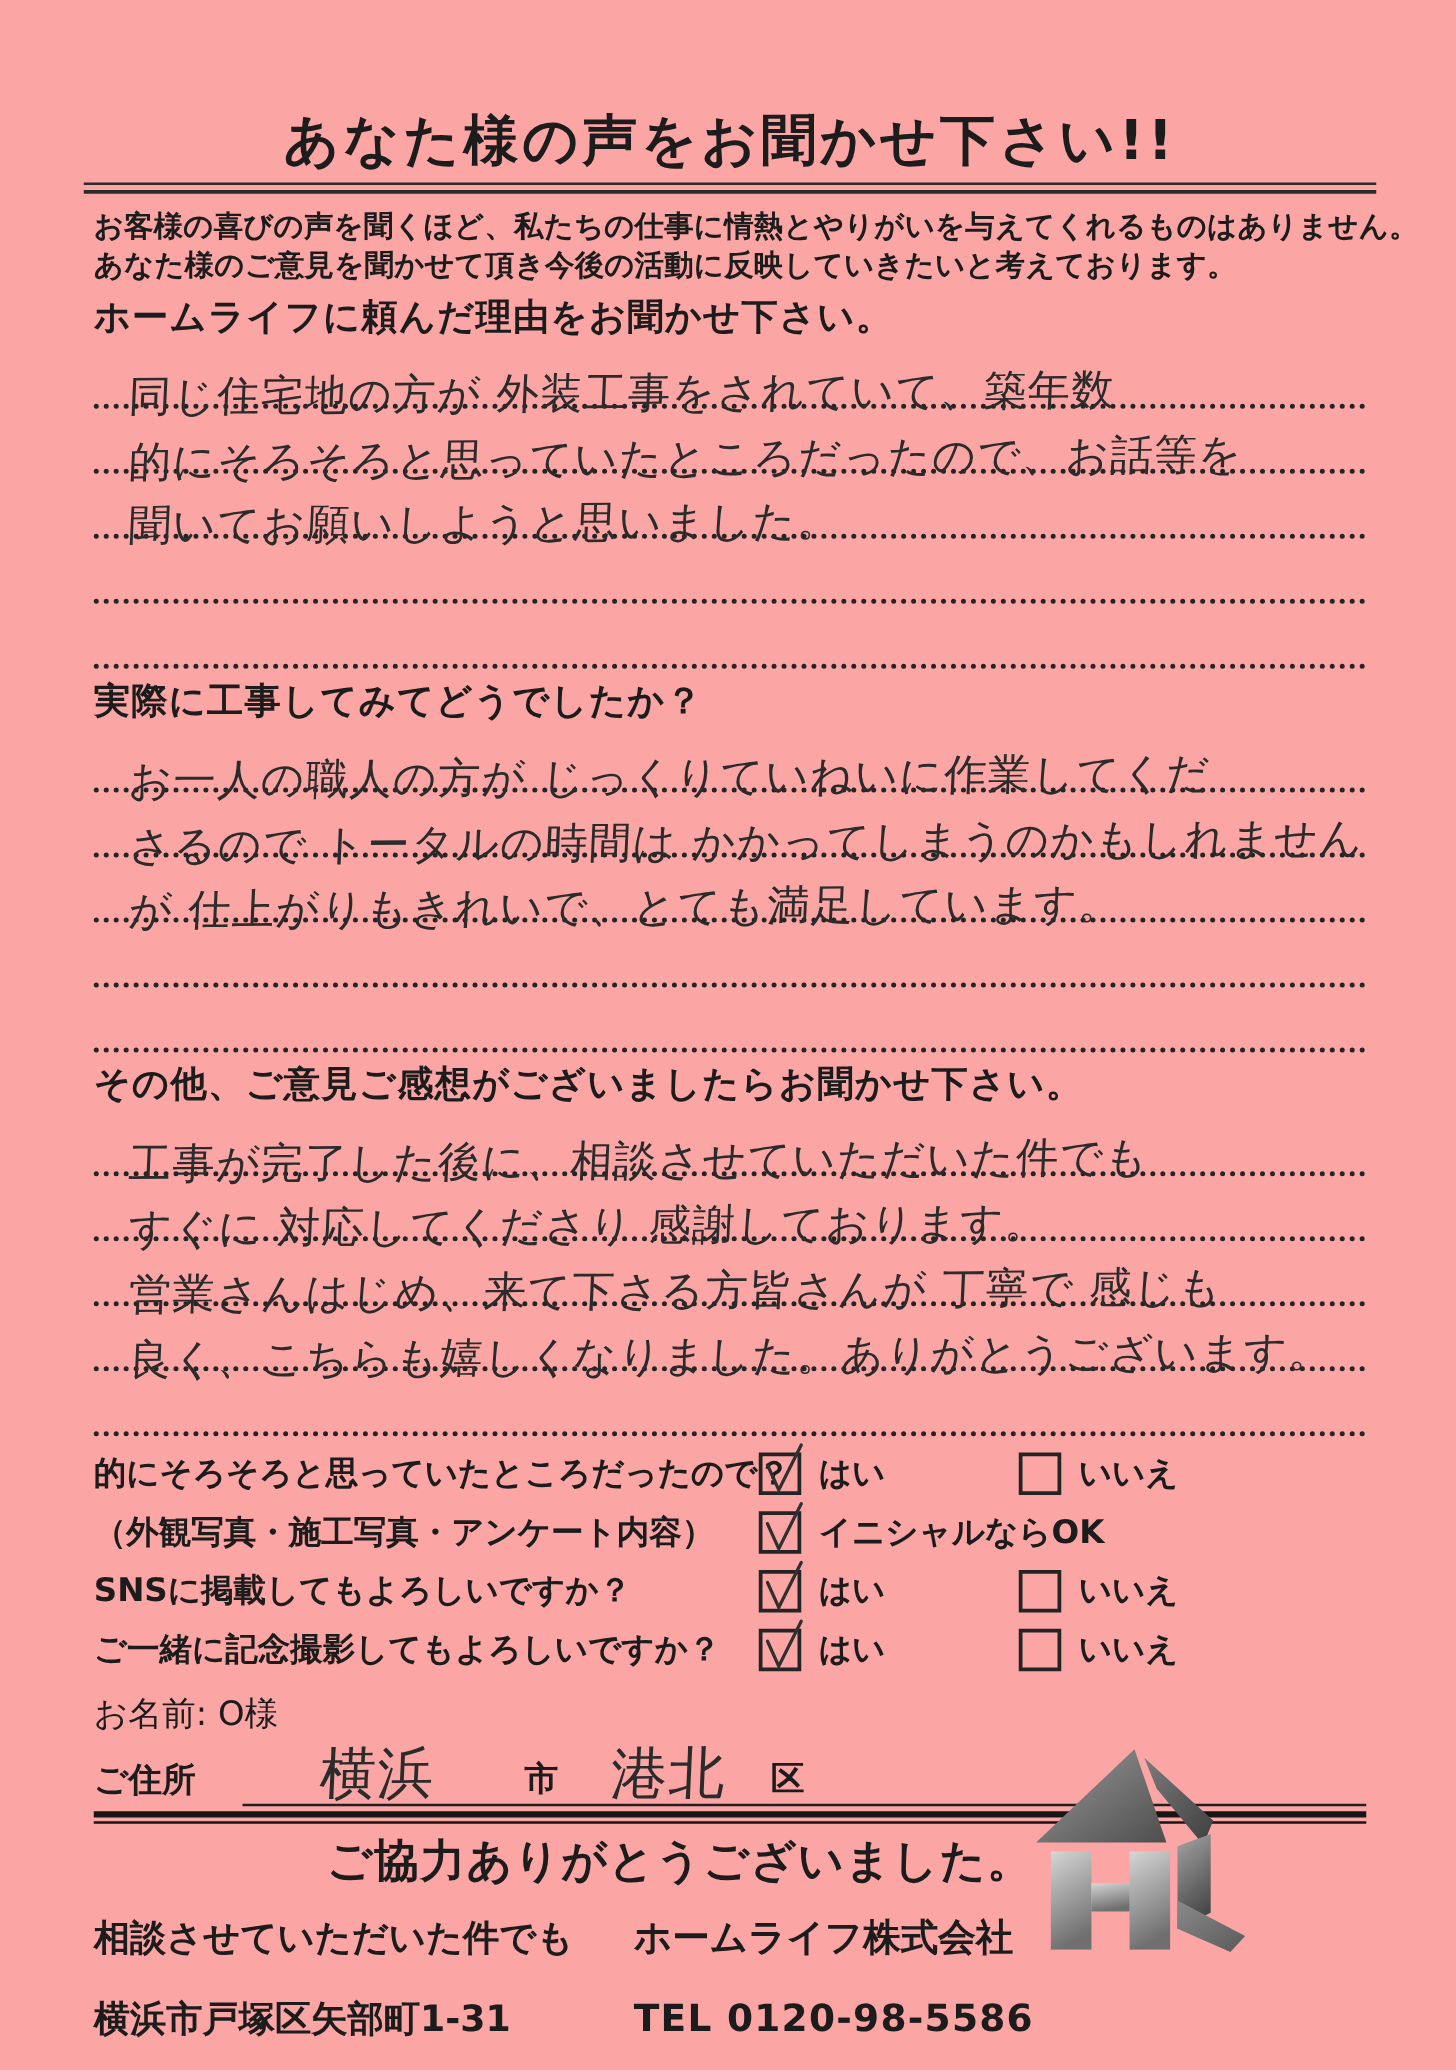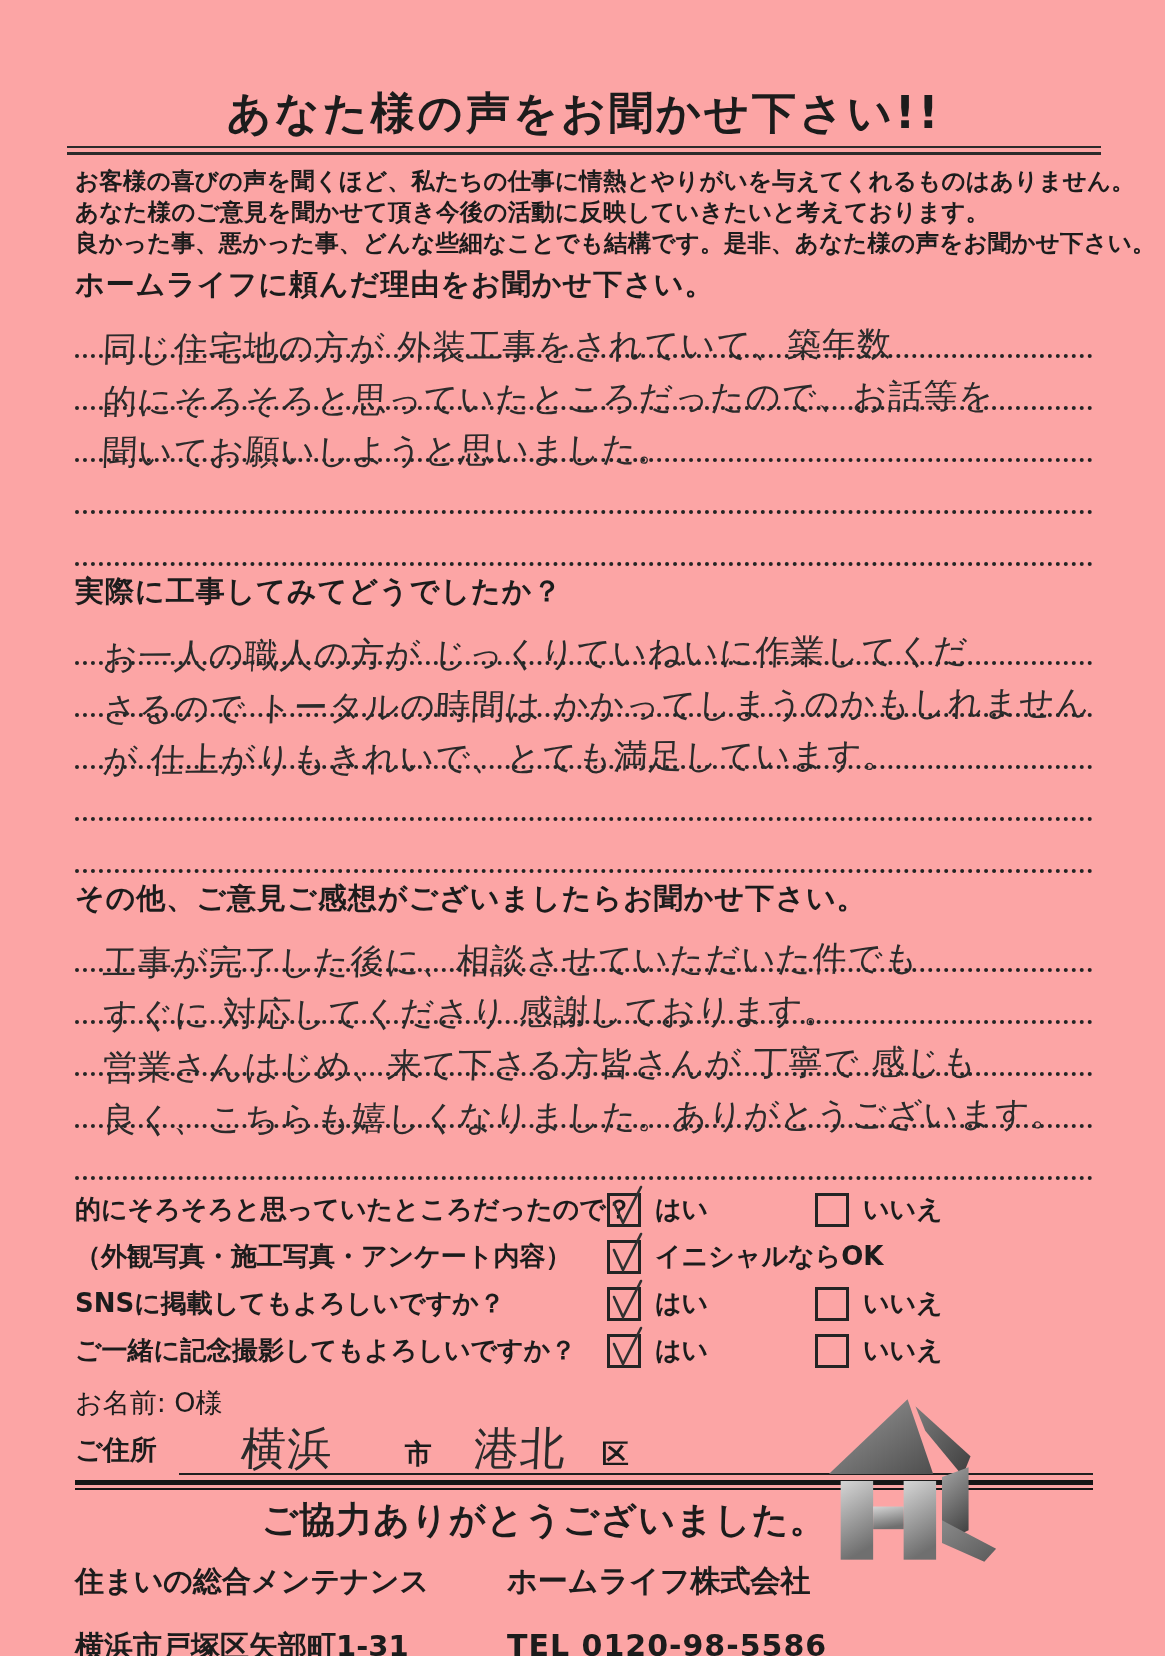--- a/index.html
+++ b/index.html
@@ -61,21 +61,21 @@
     position:relative;width:28px;height:28px;
     border:3px solid #242424;margin-right:14px;flex:0 0 auto;
   }
   .checkmark{
     position:absolute;left:-3px;top:-13px;width:42px;height:46px;pointer-events:none;
   }
   .opt-label{white-space:nowrap;}
 
   
   .name-row{margin-top:10px;font-size:27px;font-weight:400;height:38px;line-height:38px;}
-  .addr-row{display:flex;align-items:center;margin-top:2px;height:52px;}
+  .addr-row{display:flex;align-items:flex-end;margin-top:2px;height:52px;gap:15px;}
   .addr-label{font-size:27px;font-weight:600;line-height:40px;flex:0 0 auto;}
   .addr-fill{flex:1;display:flex;align-items:flex-end;border-bottom:2px solid #202020;margin-left:22px;padding-bottom:2px;}
   .addr-hand{font-size:45px;line-height:1;}
   .addr-hand.city{margin-left:62px;}
   .addr-suffix{font-size:27px;font-weight:600;line-height:34px;}
   .addr-suffix.s1{margin-left:72px;}
   .addr-hand.ward{margin-left:42px;}
   .addr-suffix.s2{margin-left:36px;}
 
   .heavy-rule{margin-top:4px;height:10px;box-sizing:border-box;border-top:5px solid #161616;border-bottom:2px solid #161616;}
@@ -98,21 +98,20 @@
   <div class="content">
 
     <div class="title">あなた様の声をお聞かせ下さい!!</div>
     <div class="title-underline">
       <div class="thin"></div>
         <div class="thick"></div>
     </div>
     <div class="intro">
       <div>お客様の喜びの声を聞くほど、私たちの仕事に情熱とやりがいを与えてくれるものはありません。</div>
       <div>あなた様のご意見を聞かせて頂き今後の活動に反映していきたいと考えております。</div>
-      <div>良かった事、悪かった事、どんな些細なことでも結構です。是非、あなた様の声をお聞かせ下さい。</div>
     </div>
 
     <div>
       <div class="q-heading">ホームライフに頼んだ理由をお聞かせ下さい。</div>
       <div class="answer-block">
         <div class="line-slot">
             <span class="hand">同じ住宅地の方が 外装工事をされていて、築年数</span>
           </div>
         <div class="line-slot">
             <span class="hand">的にそろそろと思っていたところだったので、お話等を</span>
@@ -251,21 +250,21 @@
         <span class="hand addr-hand ward">港北</span>
         <span class="addr-suffix s2">区</span>
       </span>
     </div>
 
     <div class="heavy-rule"></div>
 
     <div class="thanks">ご協力ありがとうございました。</div>
     <div class="footer-grid">
       <div class="f-row">
-        <div class="f-left">住まいの総合メンテナンス</div>
+        <div class="f-left">相談させていただいた件でも</div>
         <div class="f-mid">ホームライフ株式会社</div>
       </div>
       <div class="f-row second">
         <div class="f-addr">横浜市戸塚区矢部町1-31</div>
         <div class="f-tel">TEL 0120-98-5586</div>
       </div>
     </div>
   </div>
 
   <svg class="logo" viewBox="0 0 185 178">

